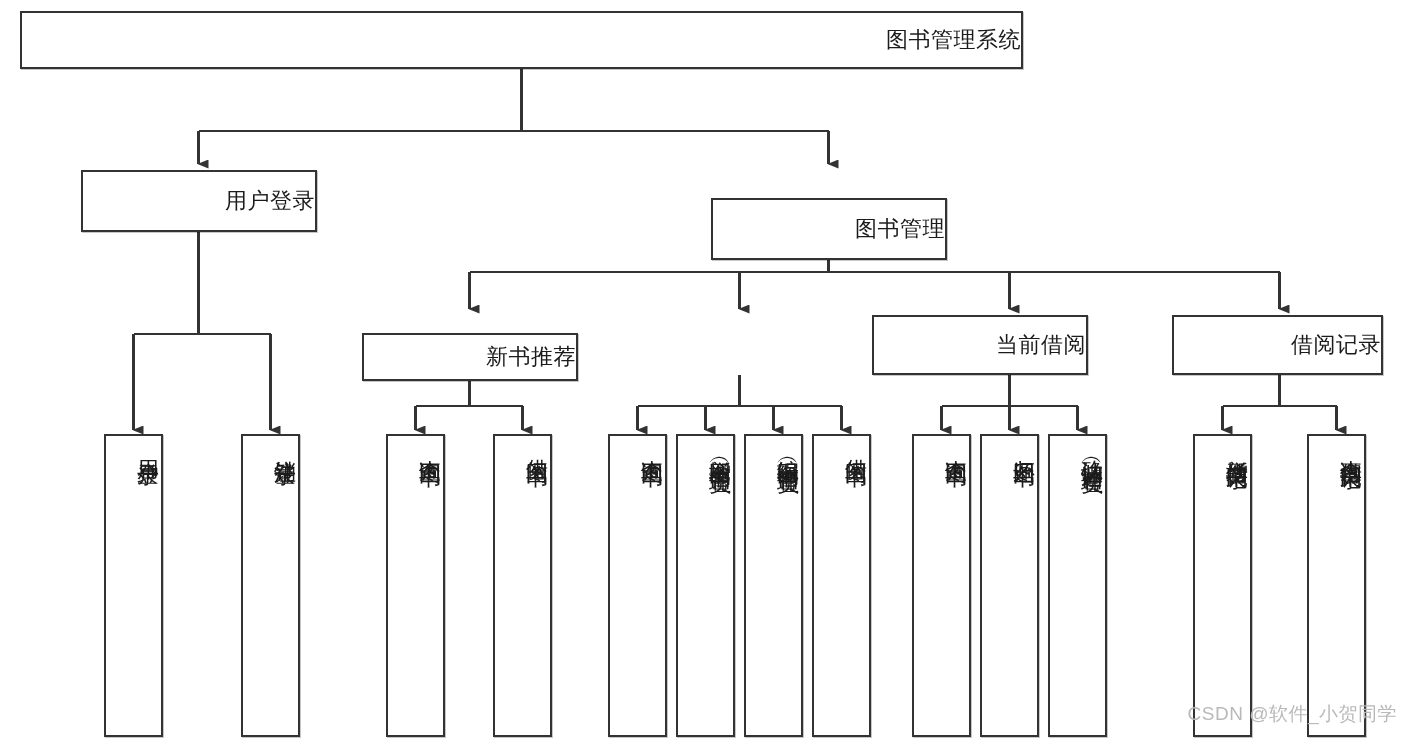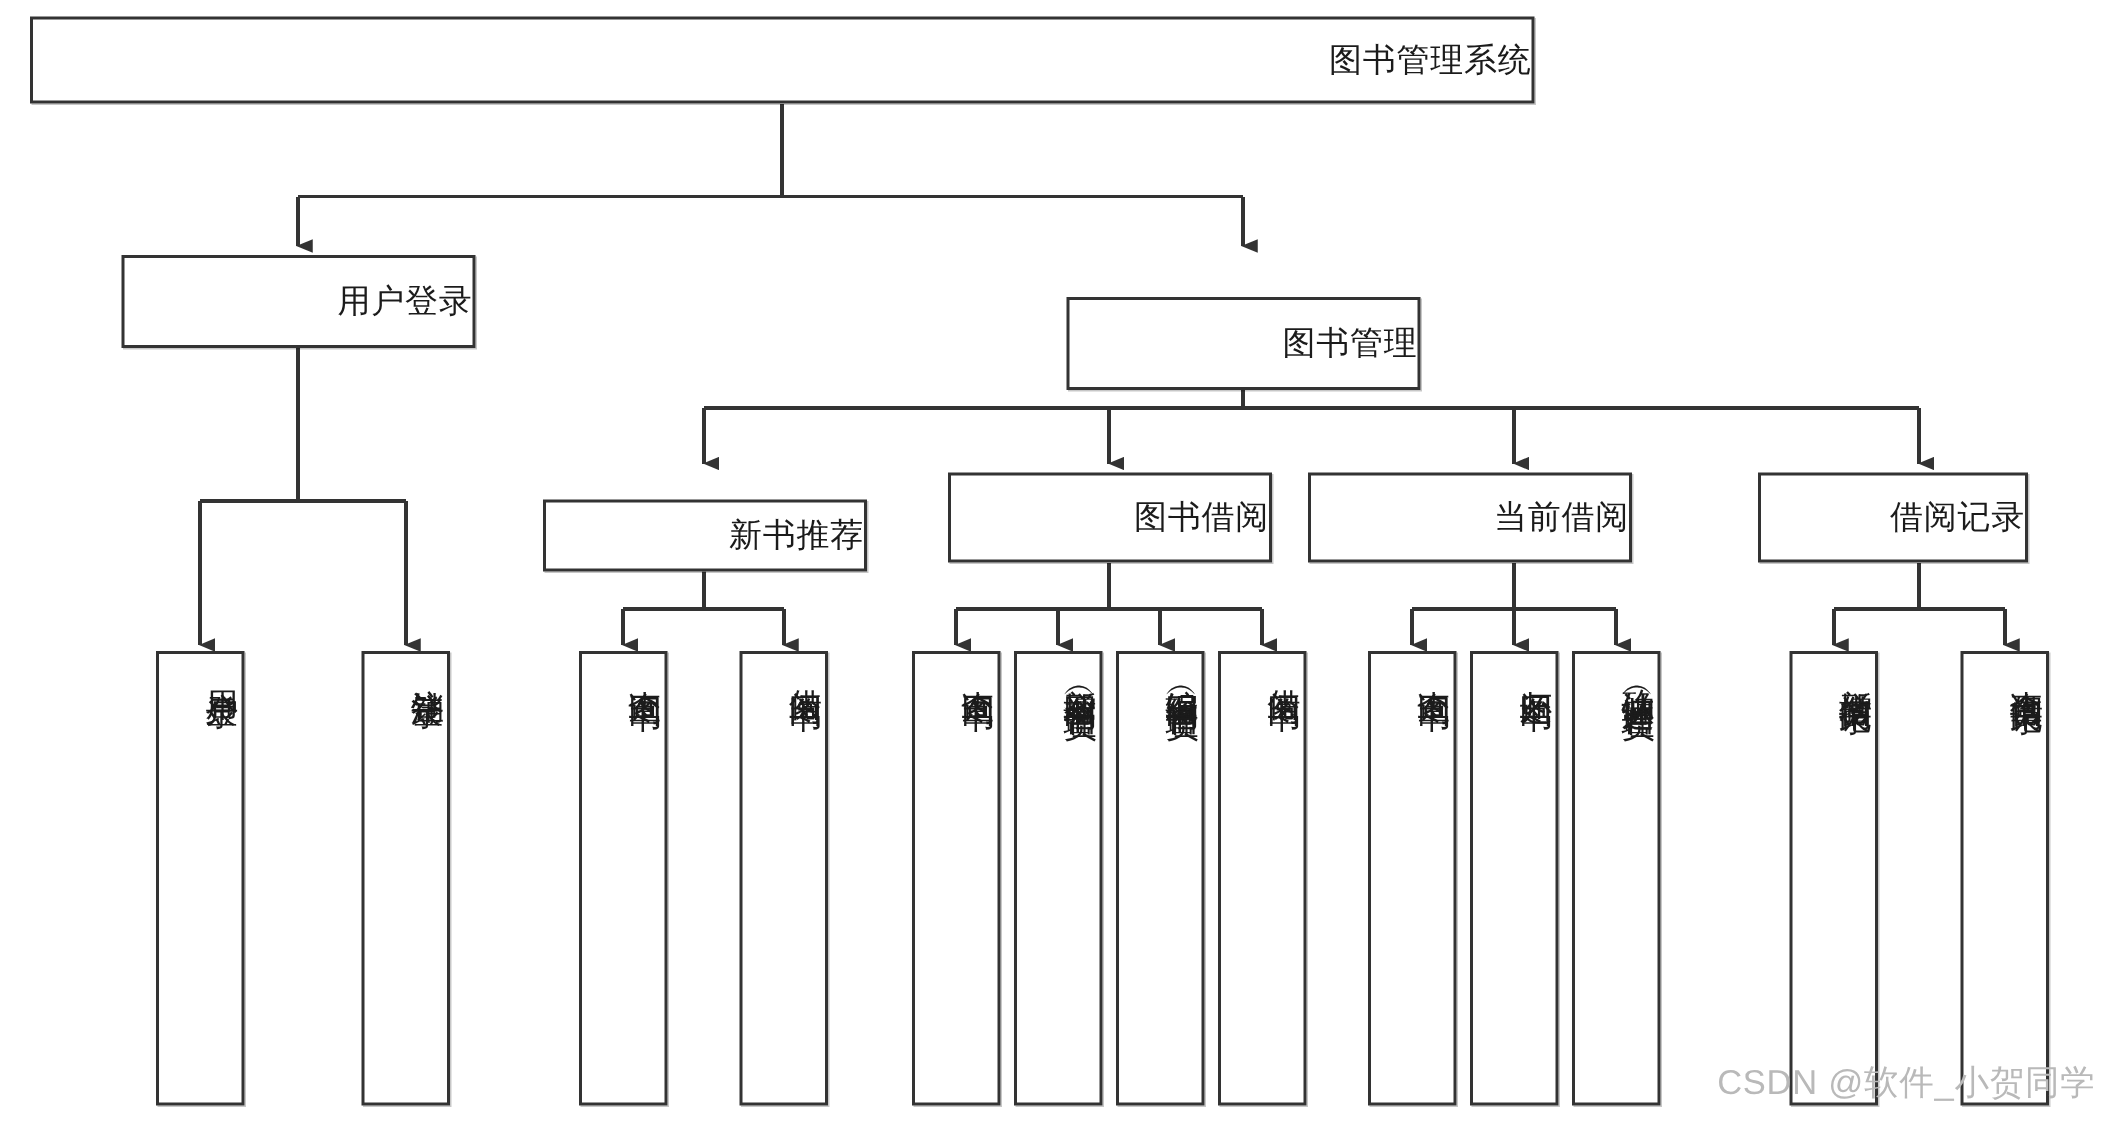--- a/index.html
+++ b/index.html
@@ -38,22 +38,22 @@
     text-orientation:upright;
     font-size:22px;
     line-height:1.22;
     letter-spacing:2px;
     white-space:nowrap;
     color:#1b1b1b;
   }
   #watermark{
     position:absolute;
     right:8px;
-    bottom:10px;
-    font-size:23px;
+    bottom:20px;
+    font-size:19px;
     color:#b9b9b9;
     white-space:nowrap;
     pointer-events:none;
     letter-spacing:0.5px;
   }
 </style>
 </head>
 <body>
 
 <div id="diagram-root">
@@ -116,27 +116,24 @@
   <div class="node-box" style="left:81px;top:170px;width:236px;height:62px;">
     <span class="node-label-h">用户登录</span>
   </div>
   <div class="node-box" style="left:711px;top:170px;width:236px;height:62px;margin-top:28px;">
     <span class="node-label-h">图书管理</span>
   </div>
 
   <div class="node-box" style="left:362px;top:333px;width:216px;height:48px;">
     <span class="node-label-h">新书推荐</span>
   </div>
-  <div class="node-box" style="left:632px;top:315px;width:216px;height:60px;">
-    <span class="node-label-h">图书借阅</span>
-  </div>
   <div class="node-box" style="left:872px;top:315px;width:216px;height:60px;">
     <span class="node-label-h">当前借阅</span>
   </div>
-  <div class="node-box" style="left:1172px;top:315px;width:180px;height:60px;">
+  <div class="node-box" style="left:1172px;top:315px;width:211px;height:60px;">
     <span class="node-label-h">借阅记录</span>
   </div>
 
   <div class="node-box leaf" style="left:104px;top:434px;width:59px;height:303px;">
     <span class="node-label-v">用户登录</span>
   </div>
   <div class="node-box leaf" style="left:241px;top:434px;width:59px;height:303px;">
     <span class="node-label-v">注销登录</span>
   </div>
 

